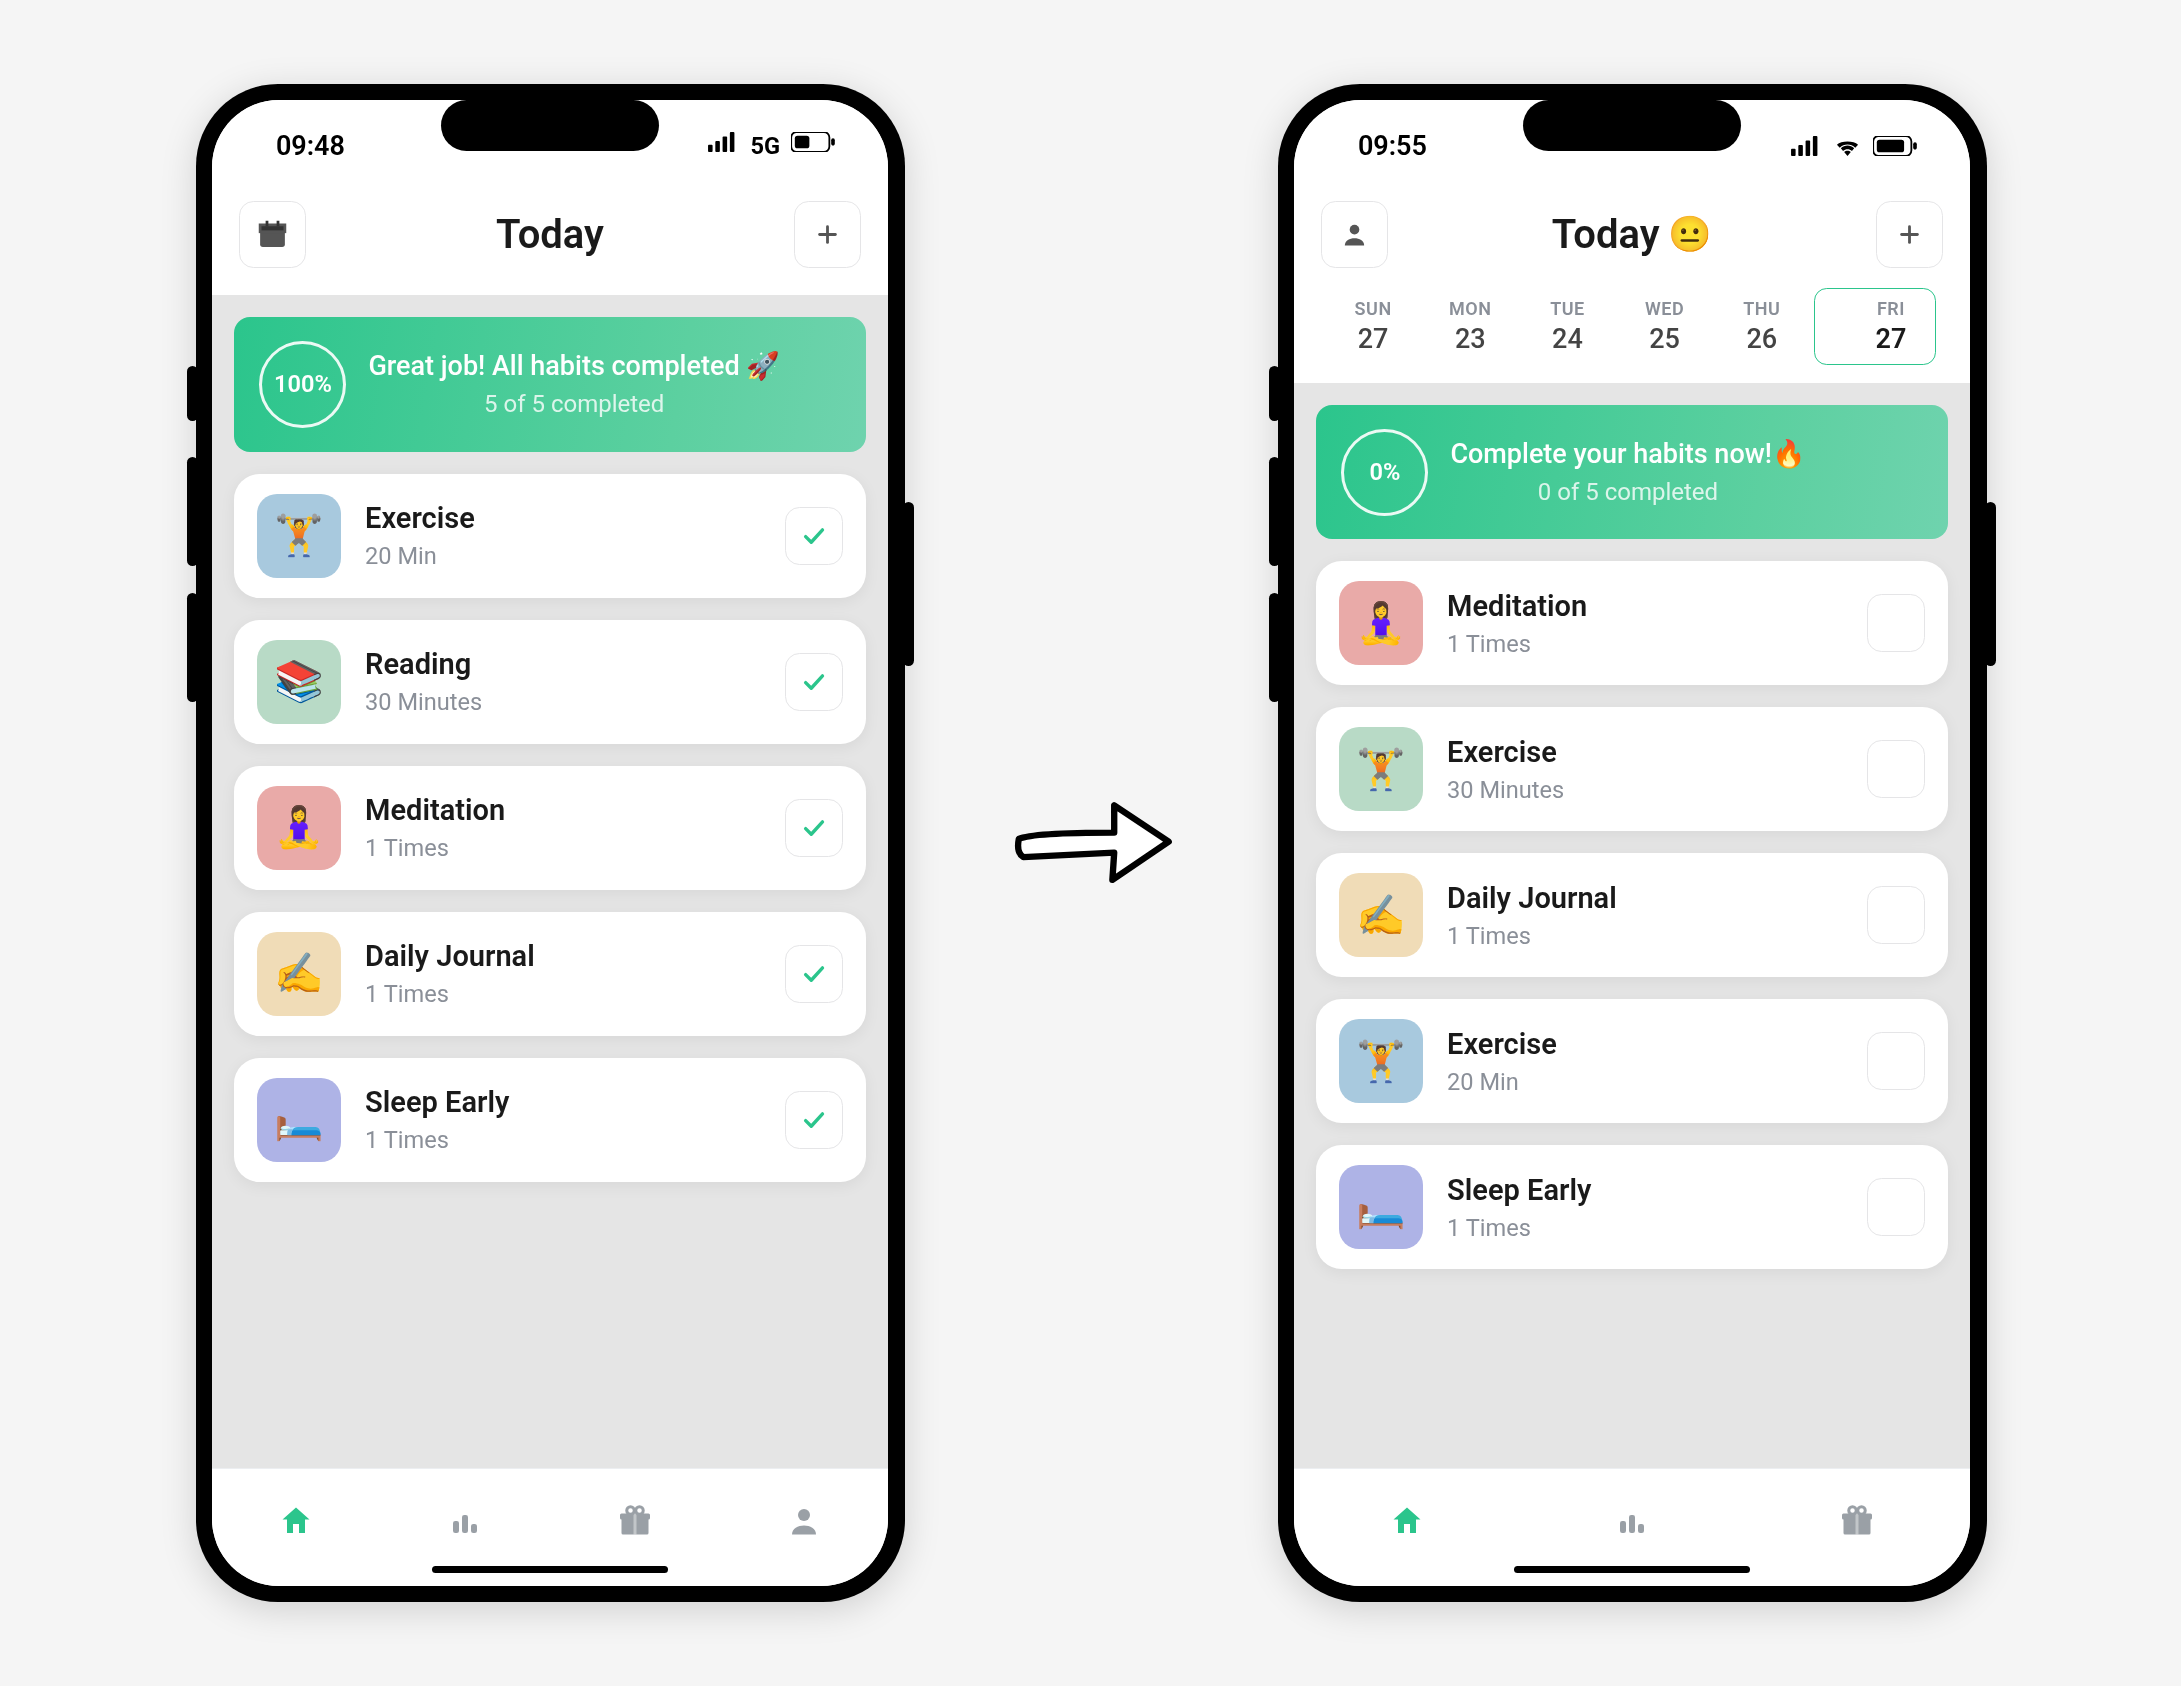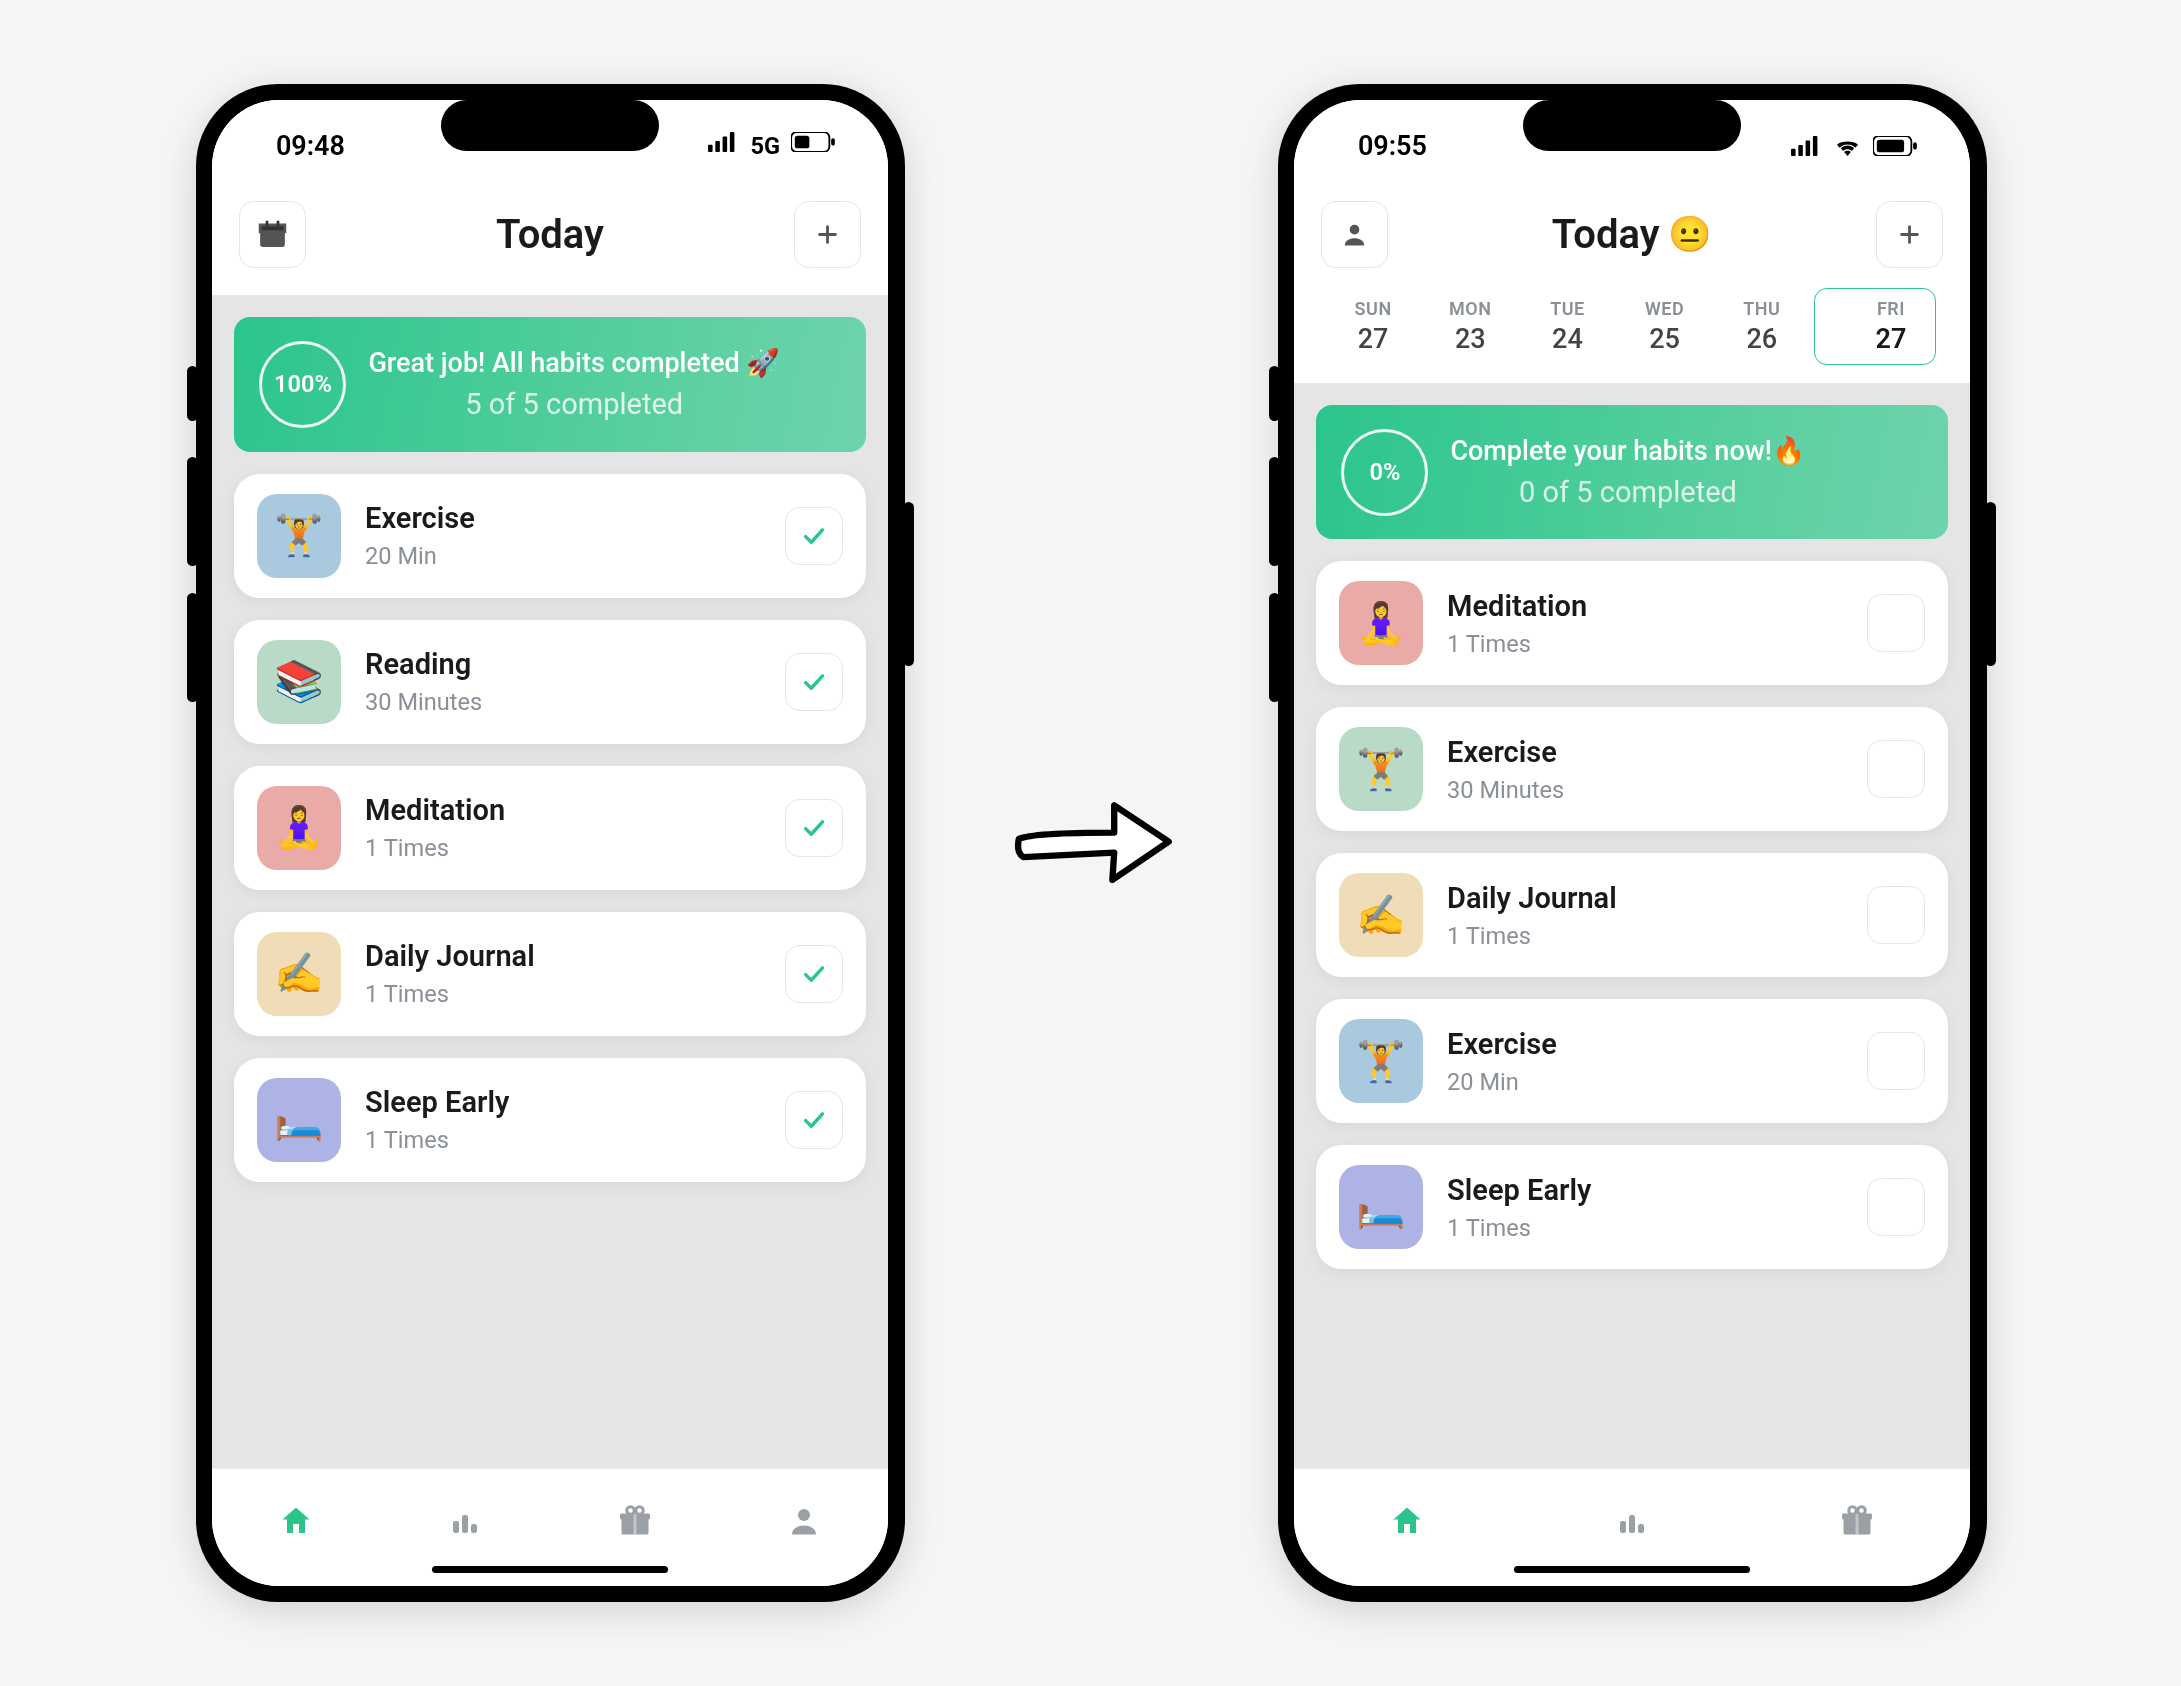--- a/index.html
+++ b/index.html
@@ -143,21 +143,21 @@
     border: 3.6px solid rgba(255,255,255,0.9);
     border-radius: 50%;
     display: flex;
     align-items: center;
     justify-content: center;
     font-size: 23.6px;
     font-weight: 600;
     flex-shrink:0;
   }
   .banner-text .bt-title { font-size: 27px; font-weight: 500; }
-  .banner-text .bt-sub { font-size: 29px; opacity: 0.8; margin-top: 8px; }
+  .banner-text .bt-sub { font-size: 24px; opacity: 0.8; margin-top: 8px; }
 
   .habit-card {
     background: #fff;
     border-radius: 25.5px;
     padding: 20px 23.6px;
     display: flex;
     align-items: center;
     gap: 23.6px;
     box-shadow: 0 3.6px 16.4px rgba(0,0,0,0.06);
   }

